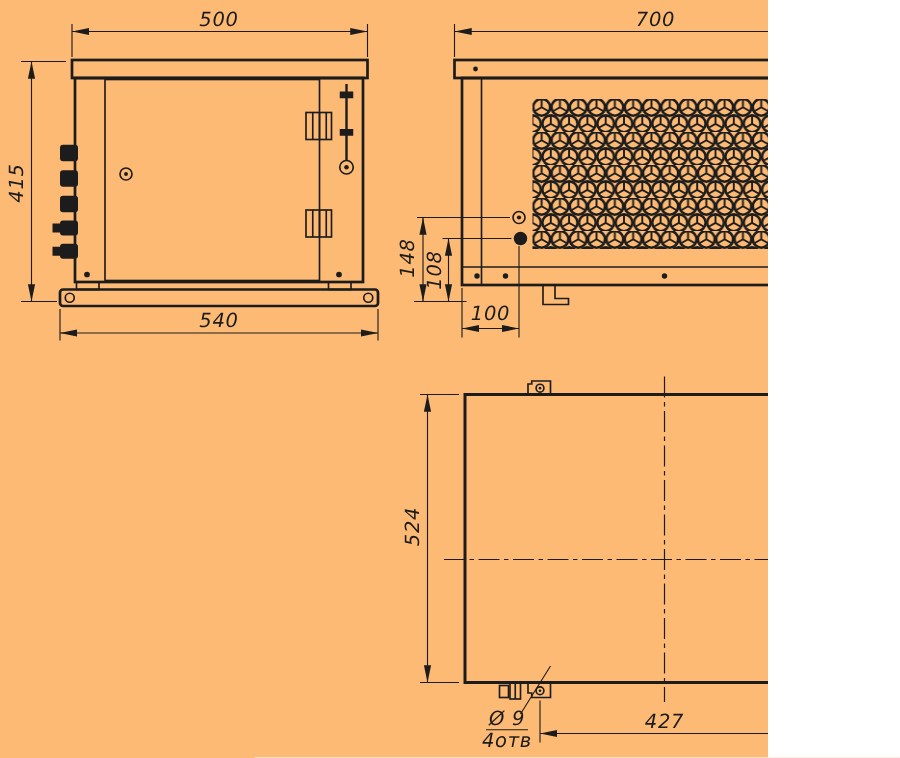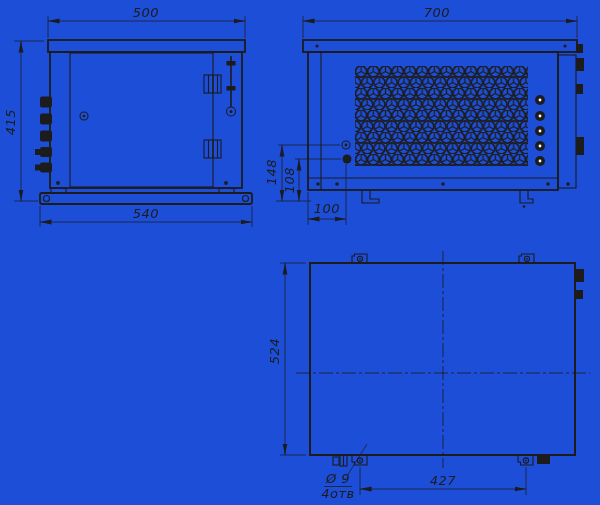--- a/index.html
+++ b/index.html
@@ -1,16 +1,16 @@
 <!DOCTYPE html>
 <html><head>
 <meta charset="utf-8">
 <style>
   html,body{margin:0;padding:0;background:#ffffff;}
-  .sheet{position:relative;width:600px;height:505px;background:#1d4ed8;overflow:hidden;
+  .sheet{position:relative;width:512px;height:505px;background:#fdba74;overflow:hidden;
          font-family:"DejaVu Sans", sans-serif;}
   svg{display:block;}
   .dim{font:italic 13px "DejaVu Sans", sans-serif;fill:#1c1c1c;letter-spacing:.5px;}
   .thick{stroke:#1c1c1c;stroke-width:1.8;fill:none;}
   .med{stroke:#1c1c1c;stroke-width:1.1;fill:none;}
   .thin{stroke:#1c1c1c;stroke-width:.75;fill:none;}
   .fillb{fill:#1c1c1c;stroke:none;}
   .cl{stroke:#1c1c1c;stroke-width:.8;fill:none;stroke-dasharray:14 3 3 3;}
 </style>
 </head>

